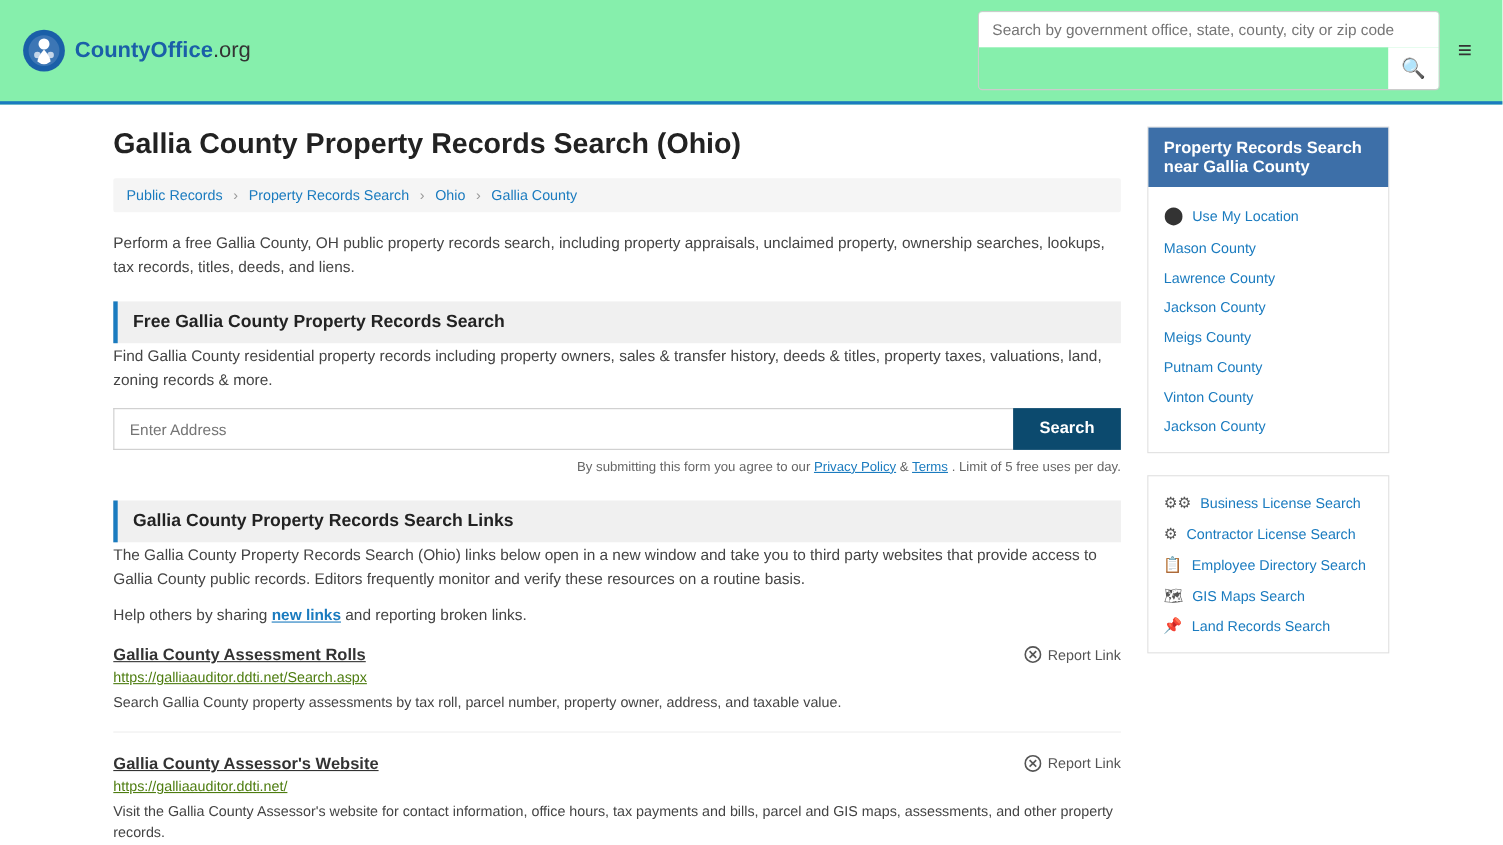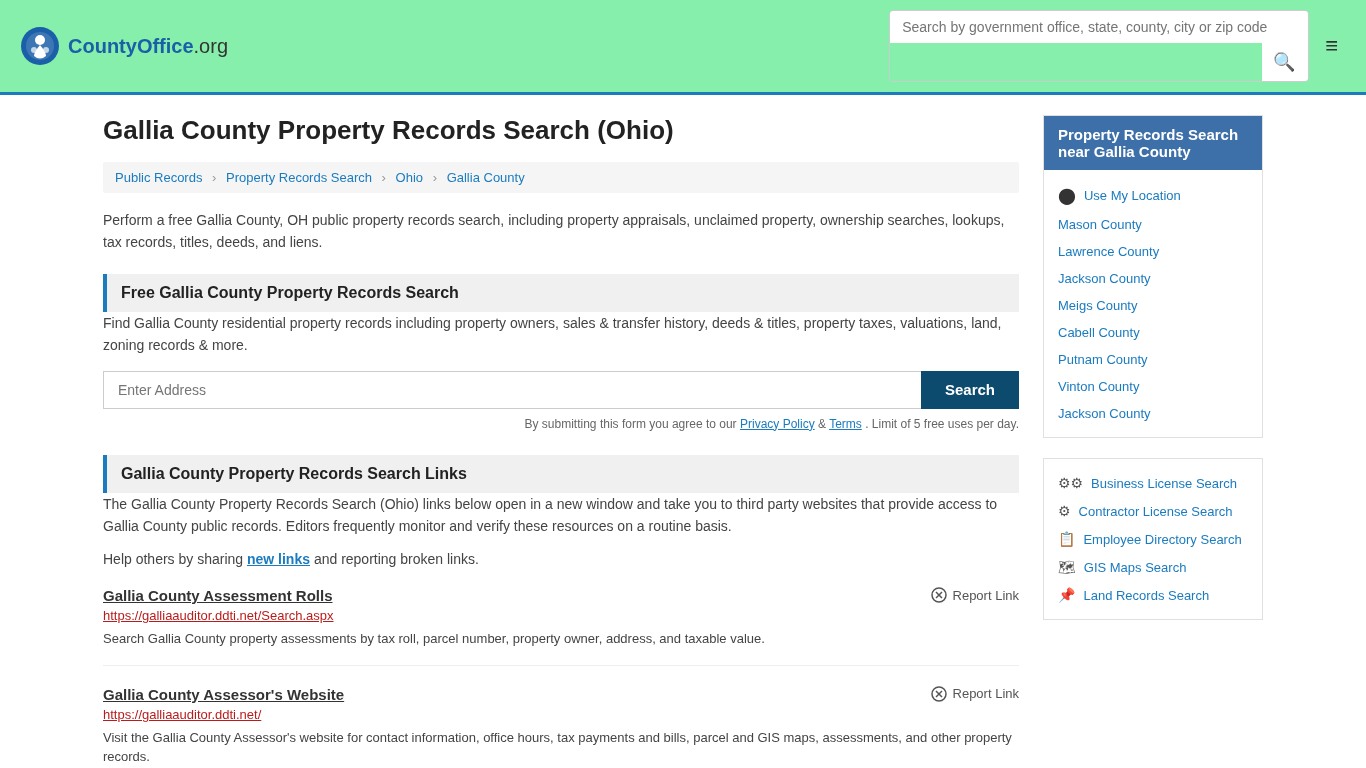--- a/index.html
+++ b/index.html
@@ -210,21 +210,21 @@
       align-items: center;
       gap: 6px;
       background: none;
       border: none;
       color: #555;
       font-size: 13px;
       cursor: pointer;
       white-space: nowrap;
     }
     .link-url {
-      color: #b91c1c;
+      color: #4d7c0f;
       font-size: 13px;
       margin-bottom: 6px;
       display: block;
     }
     .link-desc {
       font-size: 13px;
       color: #444;
       line-height: 1.5;
     }
 
@@ -391,21 +391,20 @@
       </div>
       <div class="sidebar-box-body">
         <div class="use-my-location">
           <span style="color:#333;font-size:16px;">⬤</span>
           <span>Use My Location</span>
         </div>
         <a class="sidebar-location-item" href="#">Mason County</a>
         <a class="sidebar-location-item" href="#">Lawrence County</a>
         <a class="sidebar-location-item" href="#">Jackson County</a>
         <a class="sidebar-location-item" href="#">Meigs County</a>
-        <a class="sidebar-location-item" href="#">Cabell County</a>
         <a class="sidebar-location-item" href="#">Putnam County</a>
         <a class="sidebar-location-item" href="#">Vinton County</a>
         <a class="sidebar-location-item" href="#">Jackson County</a>
       </div>
     </div>
 
     <div class="sidebar-box">
       <div class="sidebar-box-body">
         <a class="sidebar-link-item" href="#">
           <span class="sidebar-icon">⚙⚙</span>

